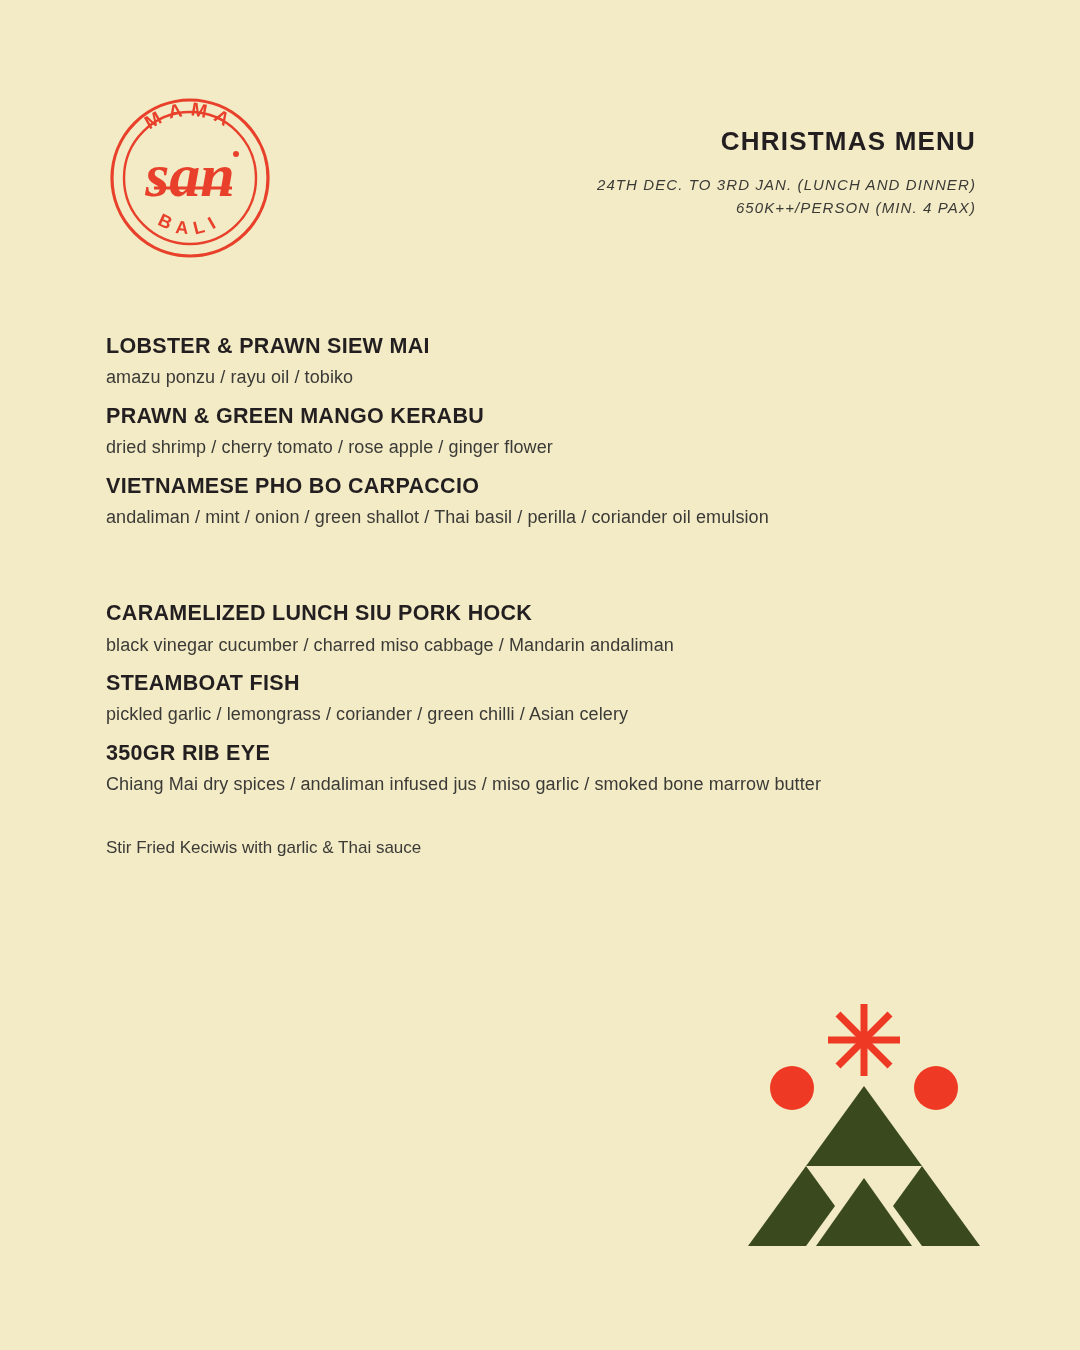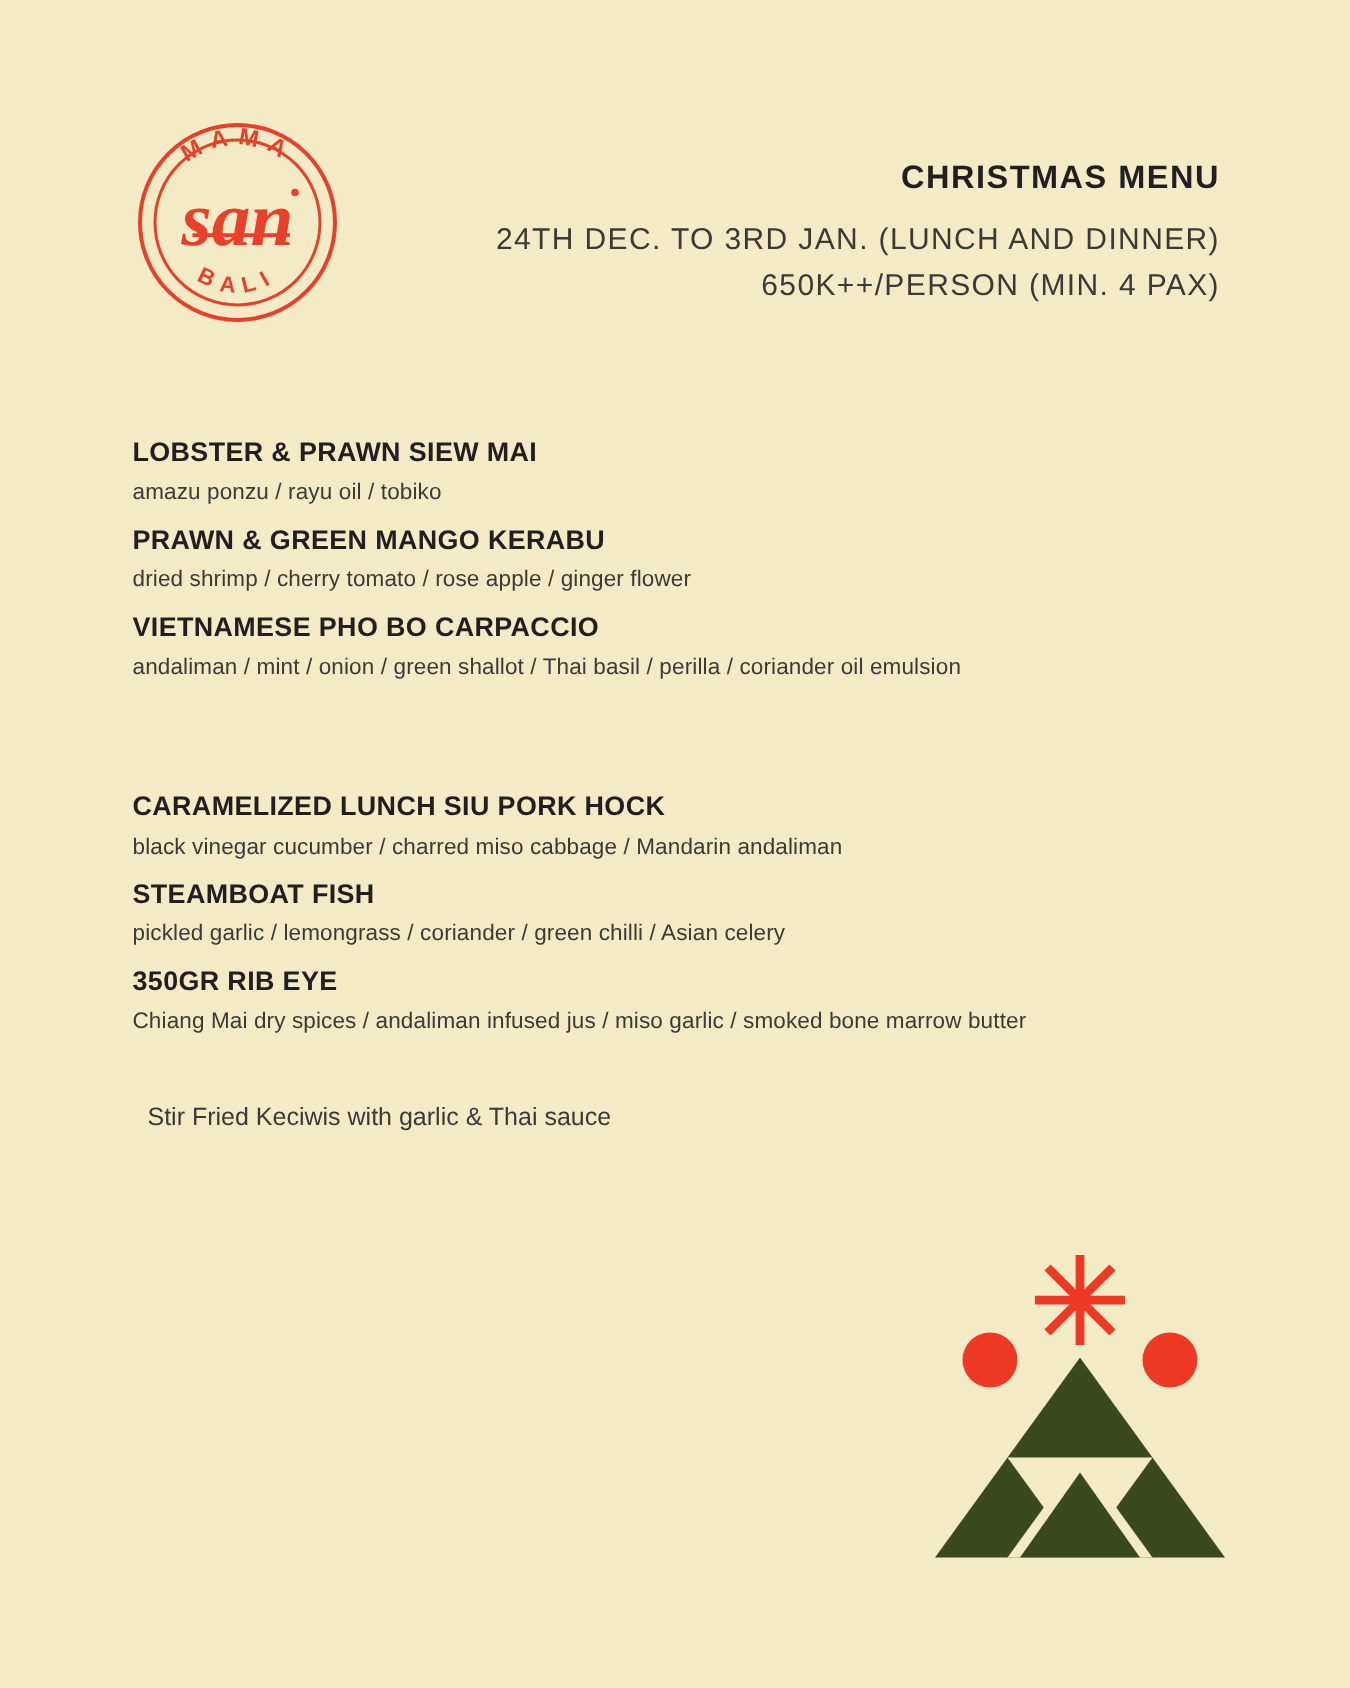--- a/index.html
+++ b/index.html
@@ -41,59 +41,60 @@
     text-align: right;
   }
   .menu-title {
     font-size: 26px;
     font-weight: bold;
     letter-spacing: 1.2px;
     color: #231f20;
     margin: 0 0 16px 0;
   }
   .menu-sub {
-    font-size: 24px;
+    font-size: 15px;
     letter-spacing: 1.1px;
     color: #3b3a37;
     line-height: 1.55;
     font-weight: 400;
+    font-style: italic;
   }
 
   
   .menu-body {
     position: absolute;
     left: 106px;
     top: 330px;
     width: 890px;
   }
-  .course-group { margin-bottom: 0; margin-top: 16px; }
+  .course-group { margin-bottom: 0; }
   .group-gap { height: 58px; }
 
   .dish-name {
     font-size: 21.5px;
     font-weight: bold;
     letter-spacing: 0.3px;
     line-height: 1.55;
     margin: 0;
     color: #231f20;
   }
   .dish-desc {
     font-size: 18px;
     font-weight: 400;
     letter-spacing: 0.1px;
     line-height: 1.58;
     margin: 0 0 8px 0;
     color: #3b3a37;
   }
   .side-note {
-    font-size: 20px;
+    font-size: 17px;
     font-weight: 400;
     line-height: 1.58;
     color: #3b3a37;
-    margin: 12px;
+    margin: 0;
   }
 
   
   .tree {
     position: absolute;
     left: 744px;
     top: 1000px;
     width: 240px;
     height: 252px;
   }

